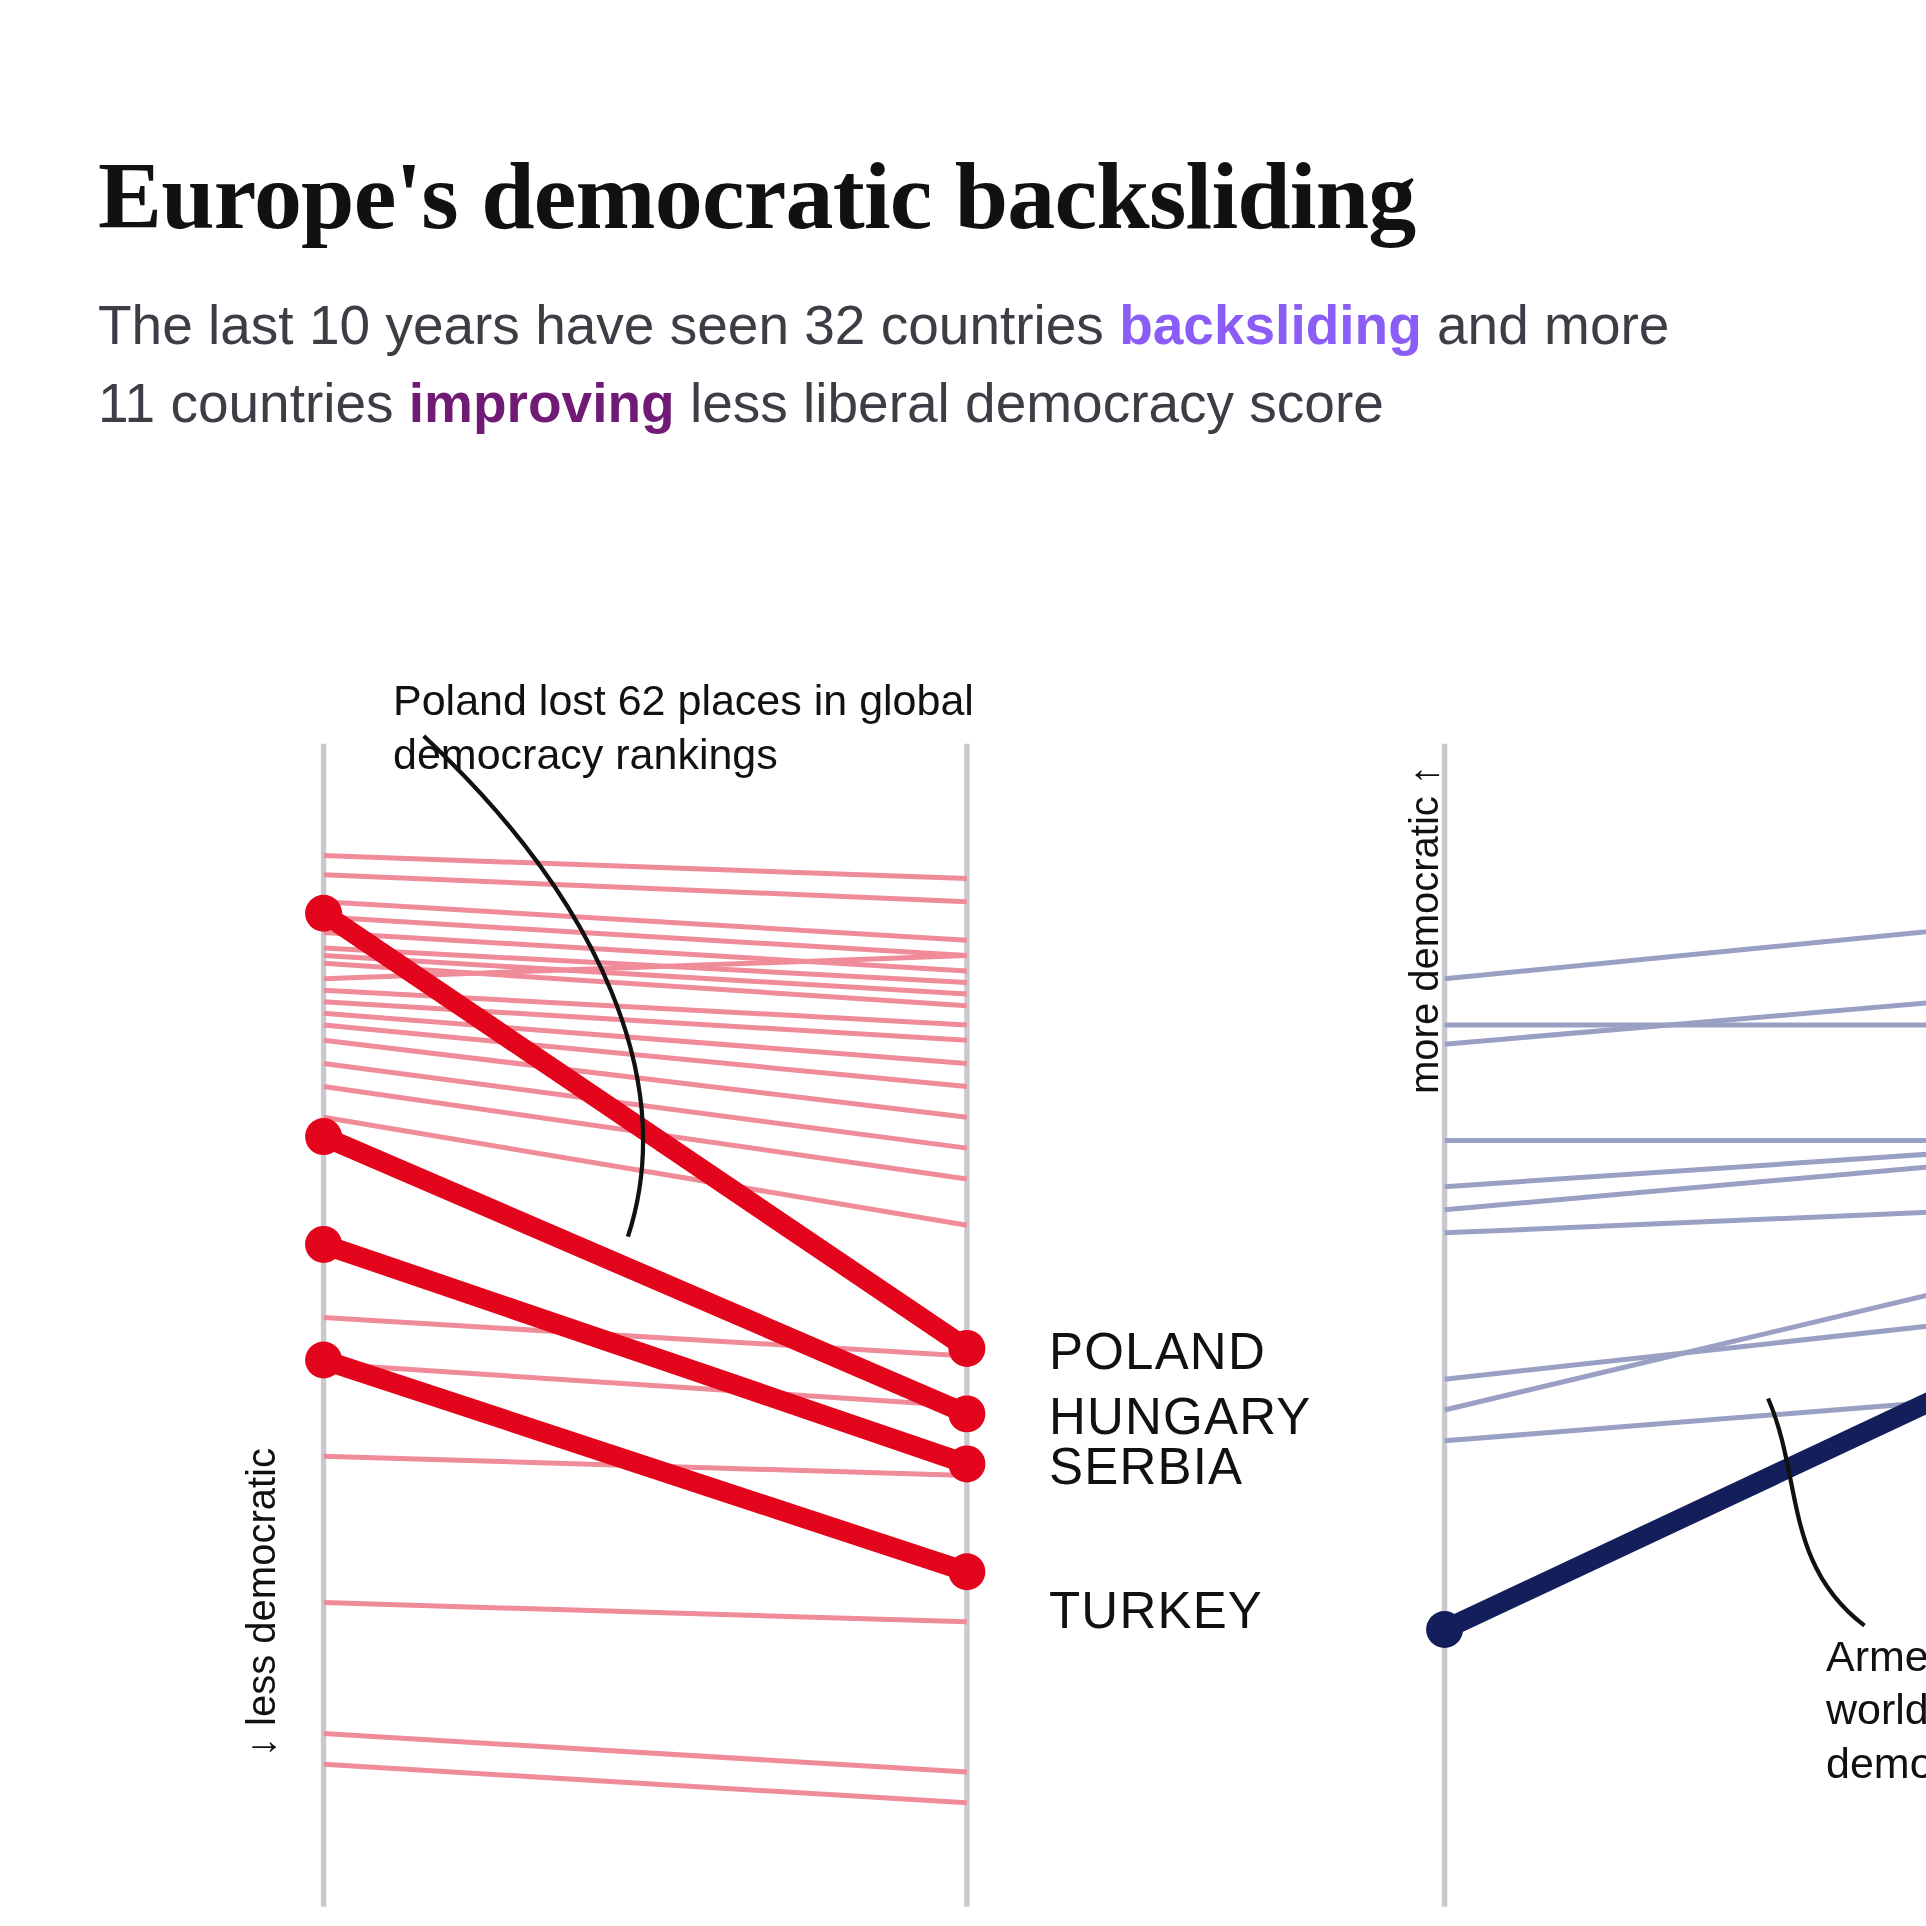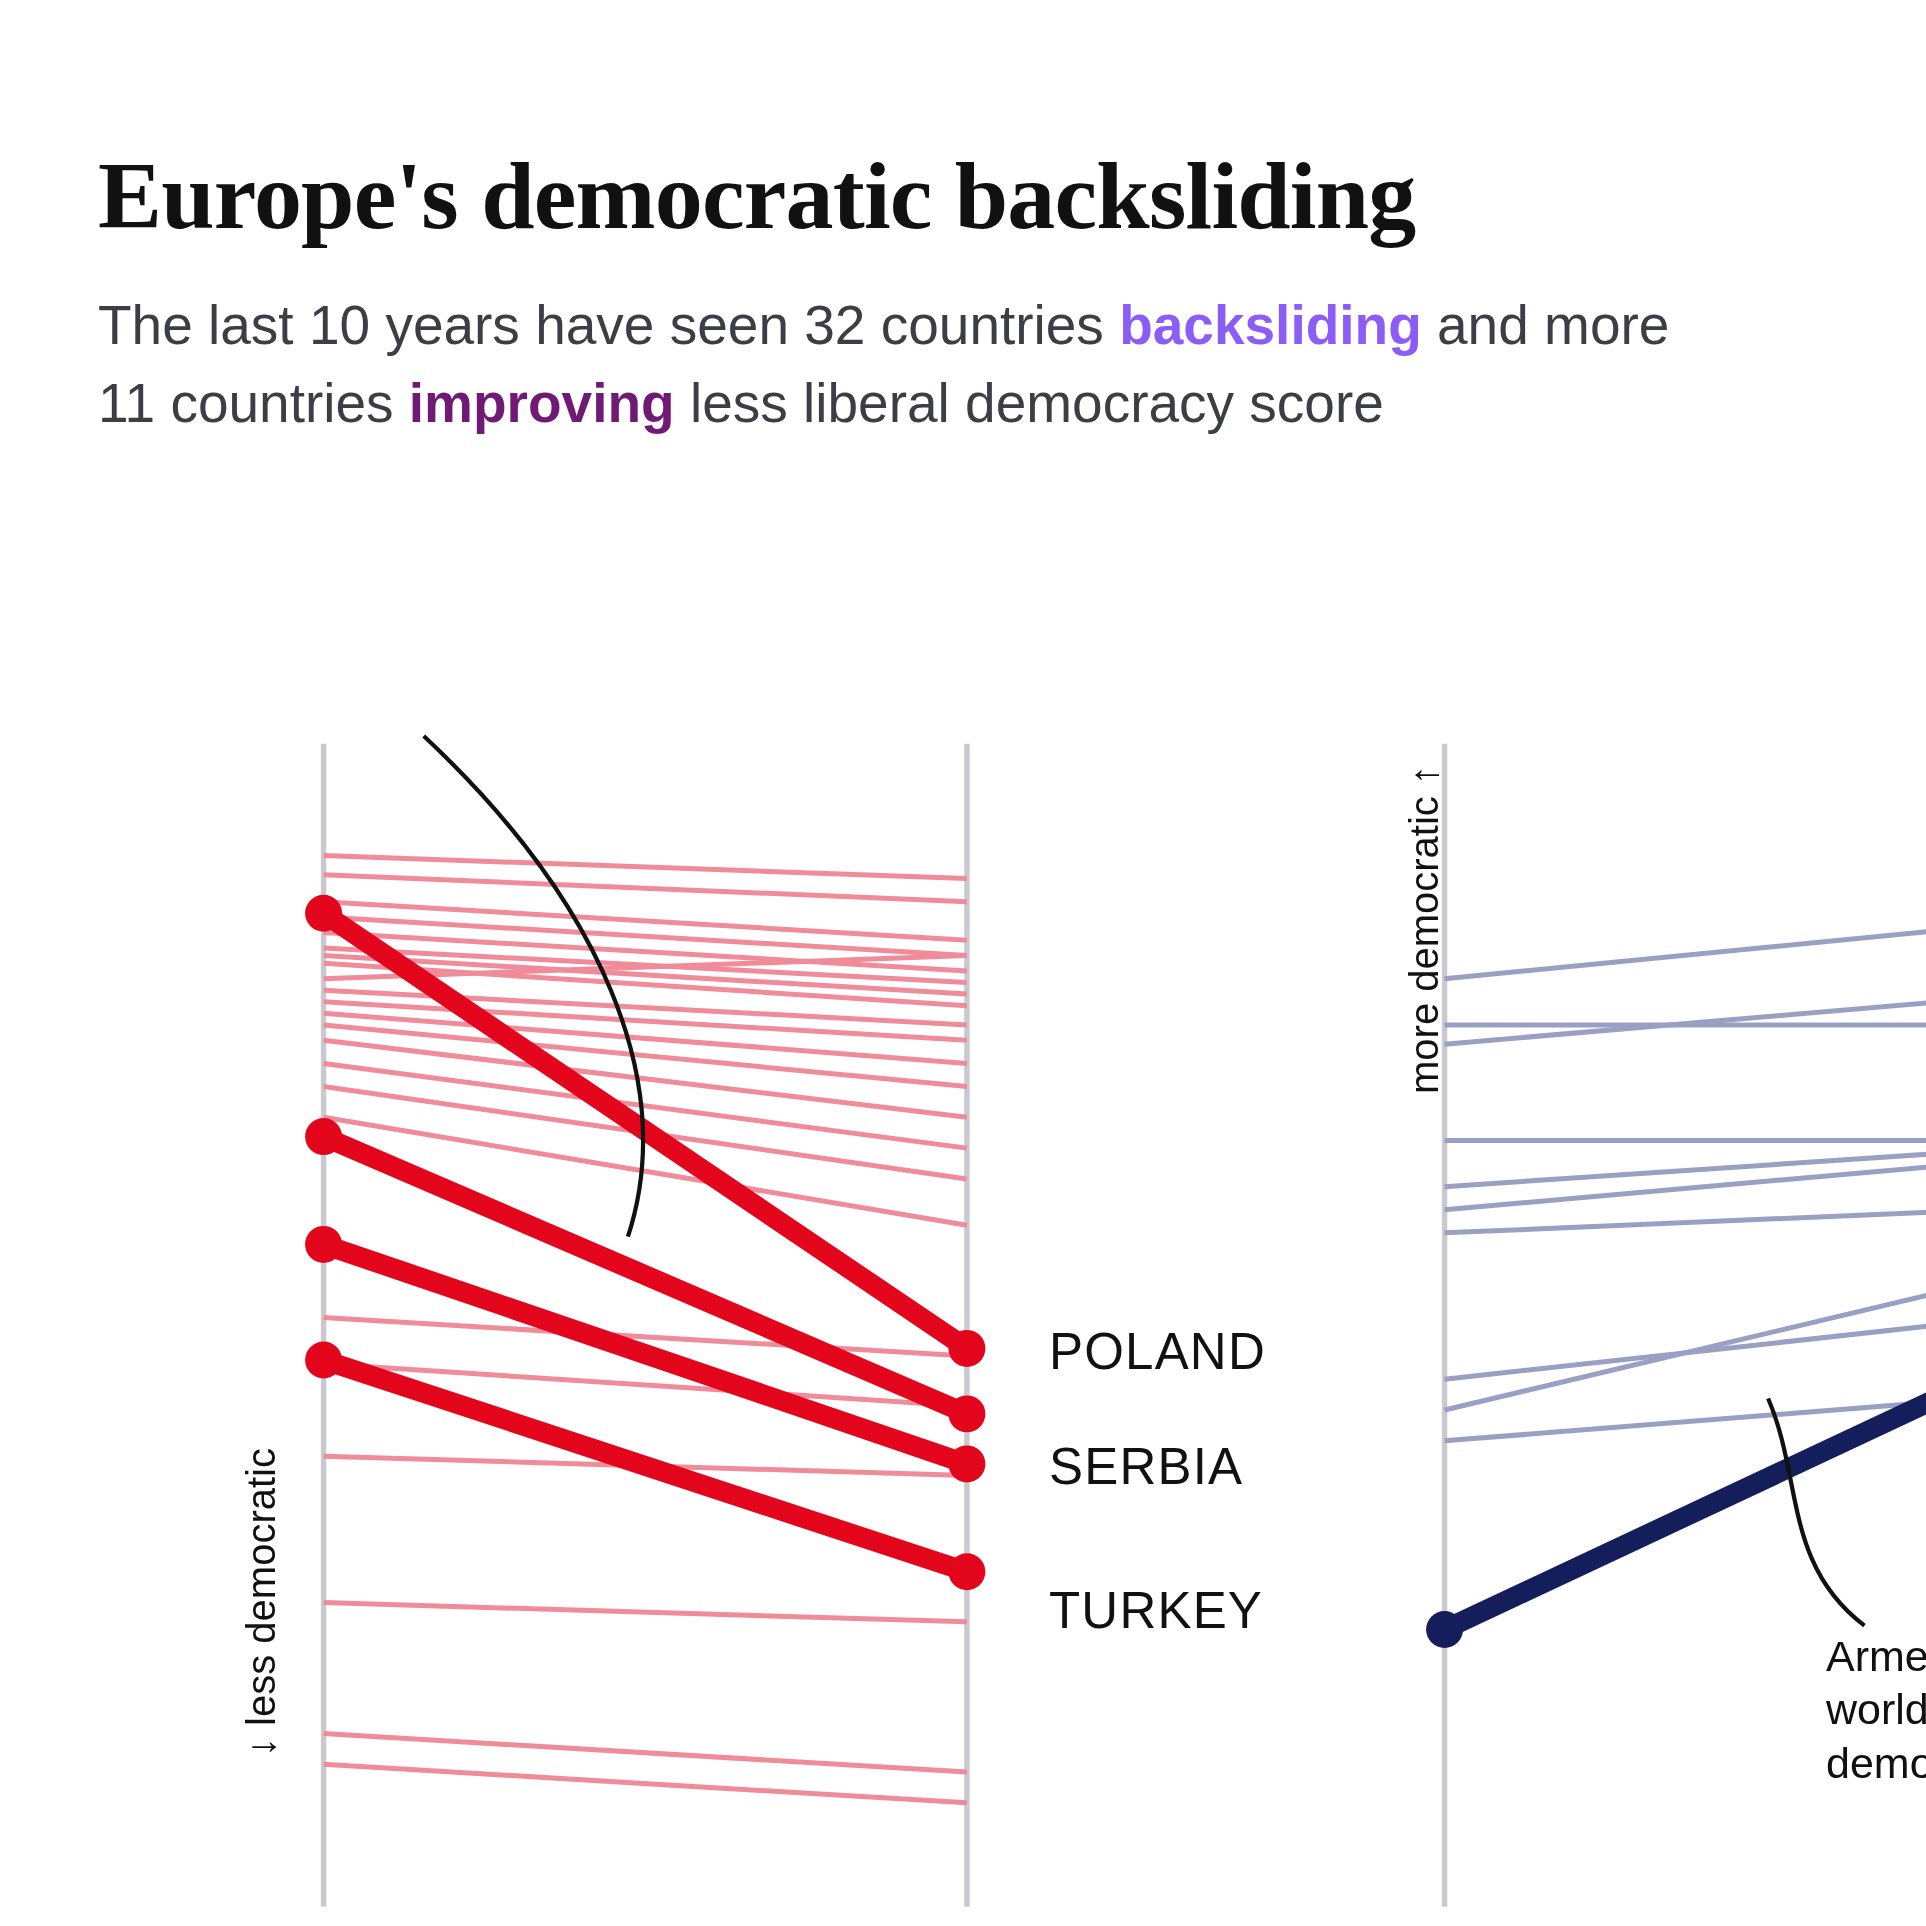--- a/index.html
+++ b/index.html
@@ -164,24 +164,27 @@
           <circle cx="840" cy="1750" r="48"></circle>
           <circle cx="2510" cy="1720" r="48"></circle>
           <circle cx="2510" cy="1890" r="48"></circle>
           <circle cx="2510" cy="2020" r="48"></circle>
           <circle cx="2510" cy="2300" r="48"></circle>
         </g>
 
         <path d="M 1100 130 C 1560 560 1760 1030 1630 1430" fill="none" stroke="#111111" stroke-width="11"></path>
       </svg>
 
+      <div class="annotation" style="left:393px; top:-11.6px;">Poland lost 62 places in global
+democracy rankings</div>
 
       <div class="vert-label" style="left:239px; top:1071px; transform: rotate(-90deg);">↓ less democratic</div>
 
       <div class="endlabel" style="left:1013px; top:636px;">POLAND</div>
+      <div class="endlabel" style="left:1013px; top:701px;">HUNGARY</div>
       <div class="endlabel" style="left:1013px; top:751px;">SERBIA</div>
       <div class="endlabel" style="left:1013px; top:895px;">TURKEY</div>
 
     </div>
 
     <div class="panel" id="panel-right">
       <svg viewBox="0 0 3450 4300" preserveAspectRatio="none">
 
         <line x1="300" y1="150" x2="300" y2="3170" stroke="#c9c9cf" stroke-width="14"></line>
         <line x1="1940" y1="150" x2="1940" y2="3170" stroke="#c9c9cf" stroke-width="14"></line>

